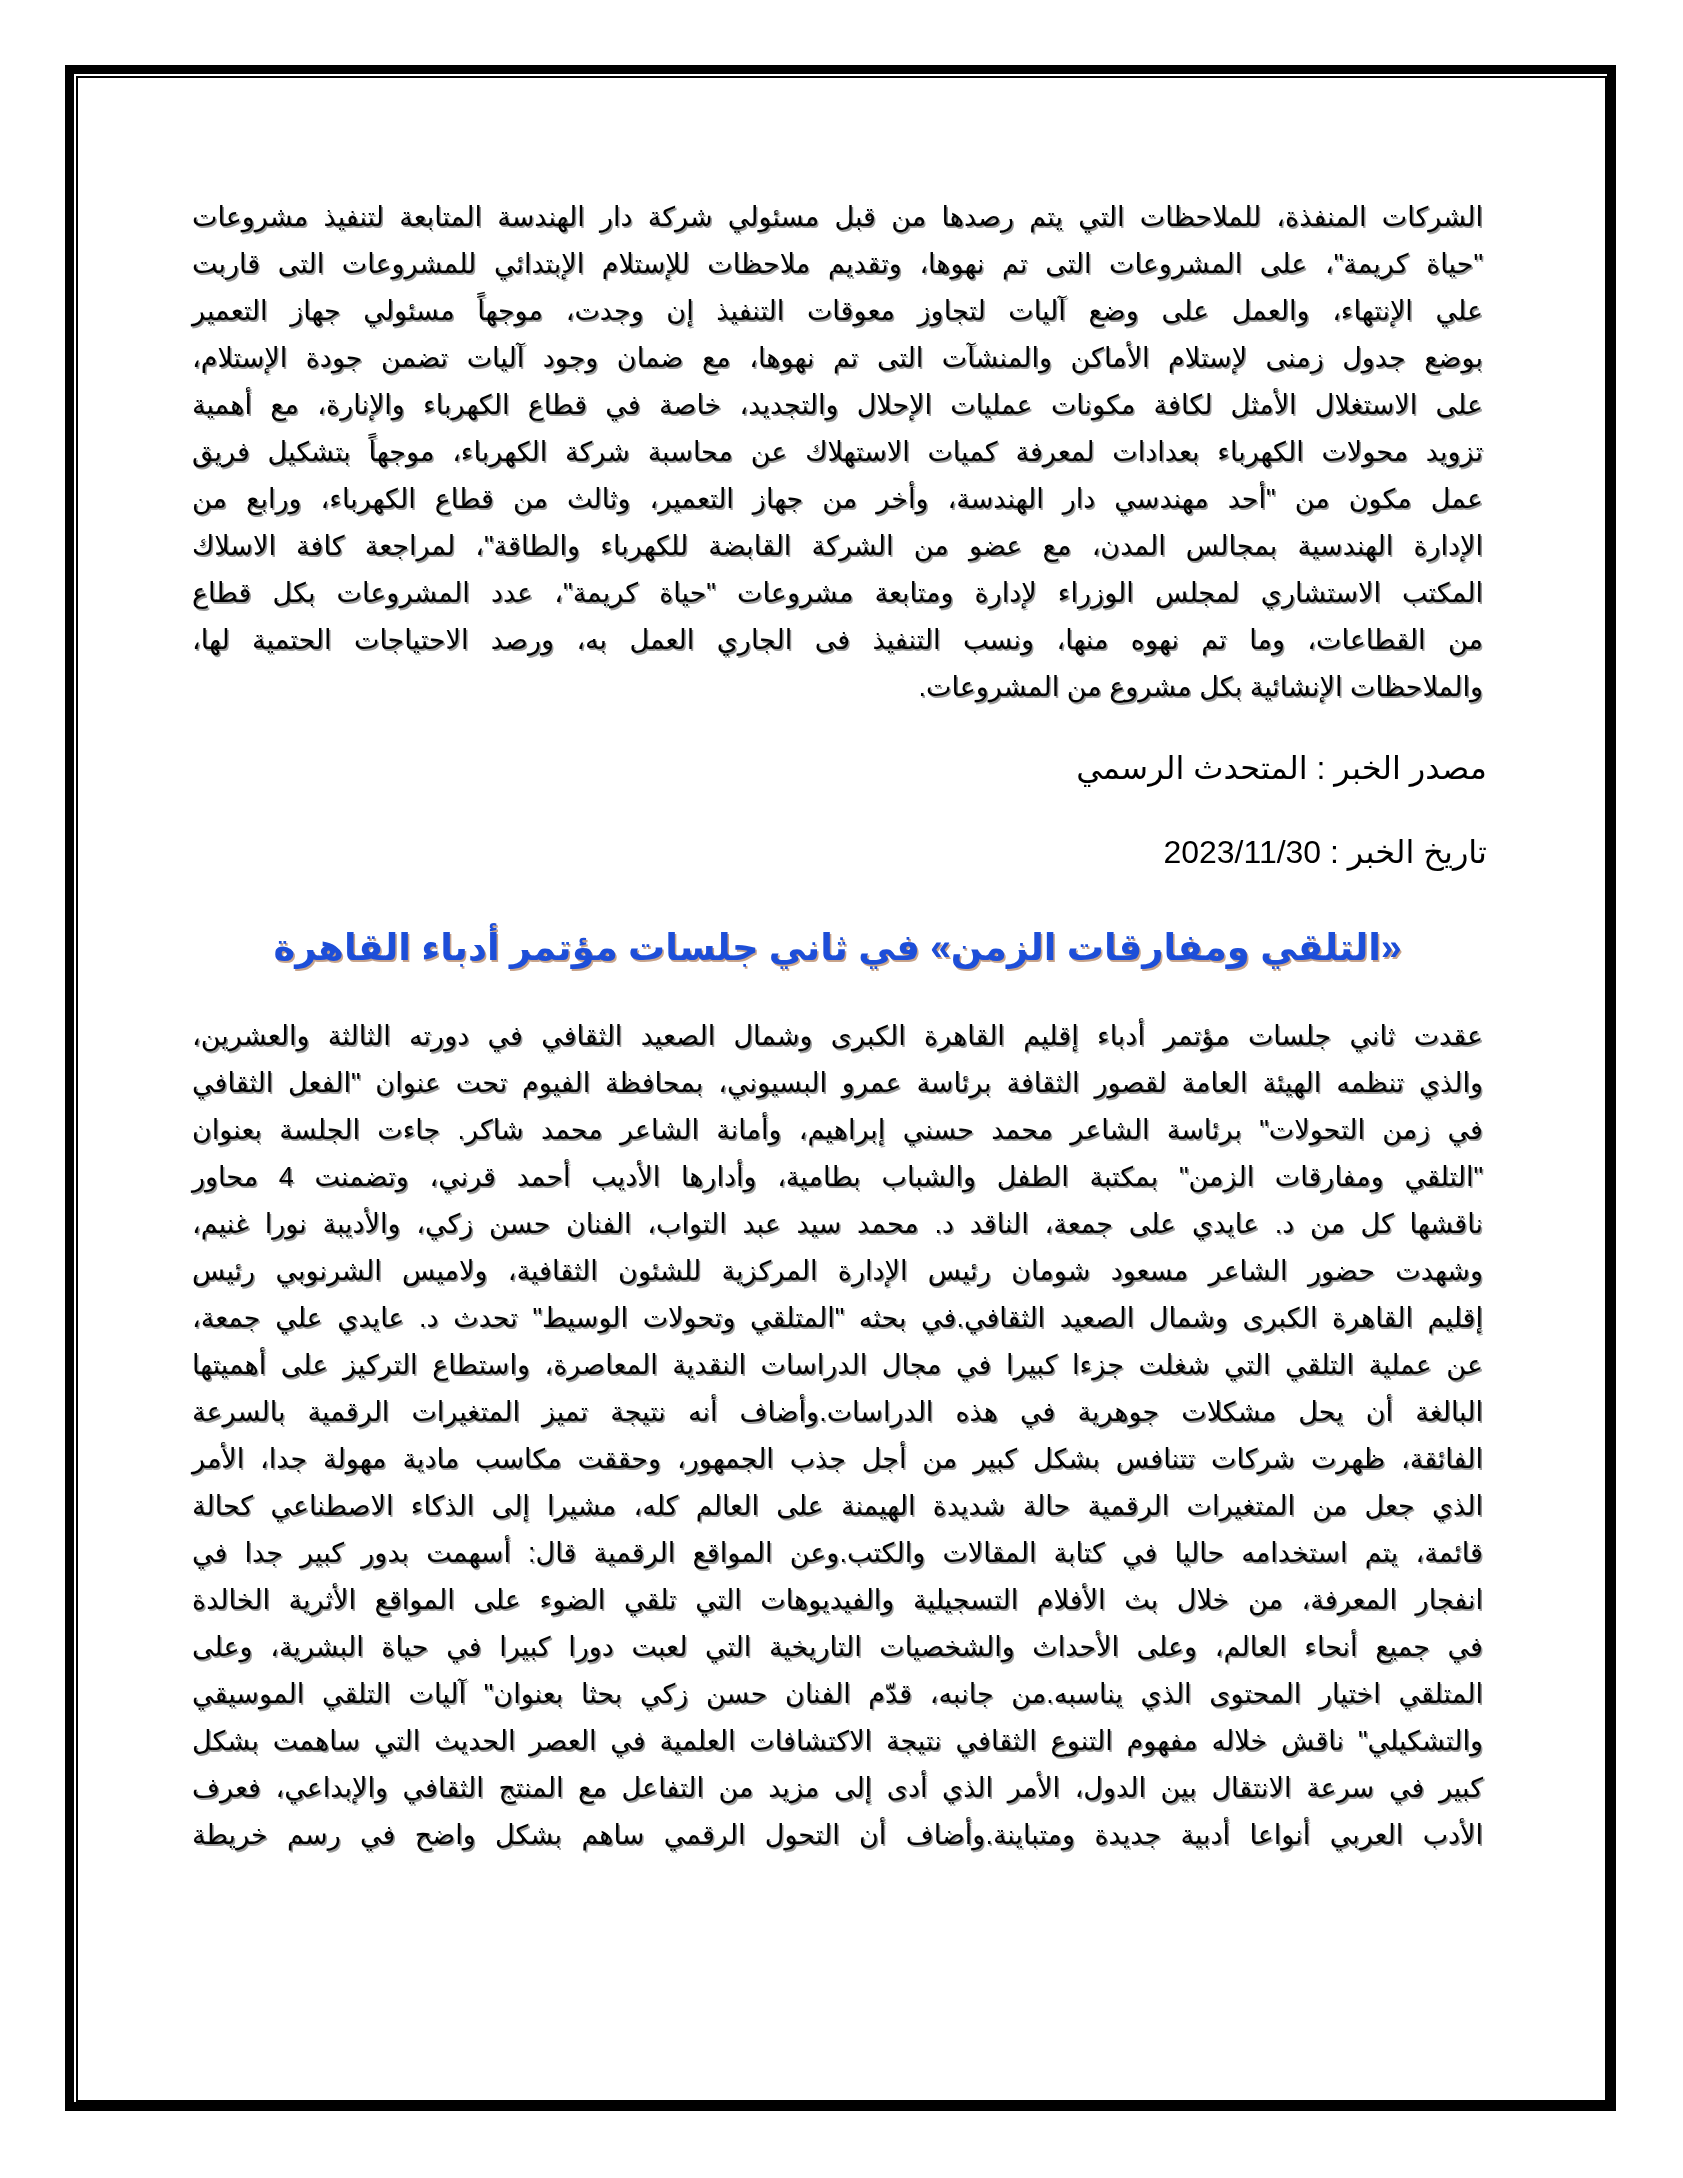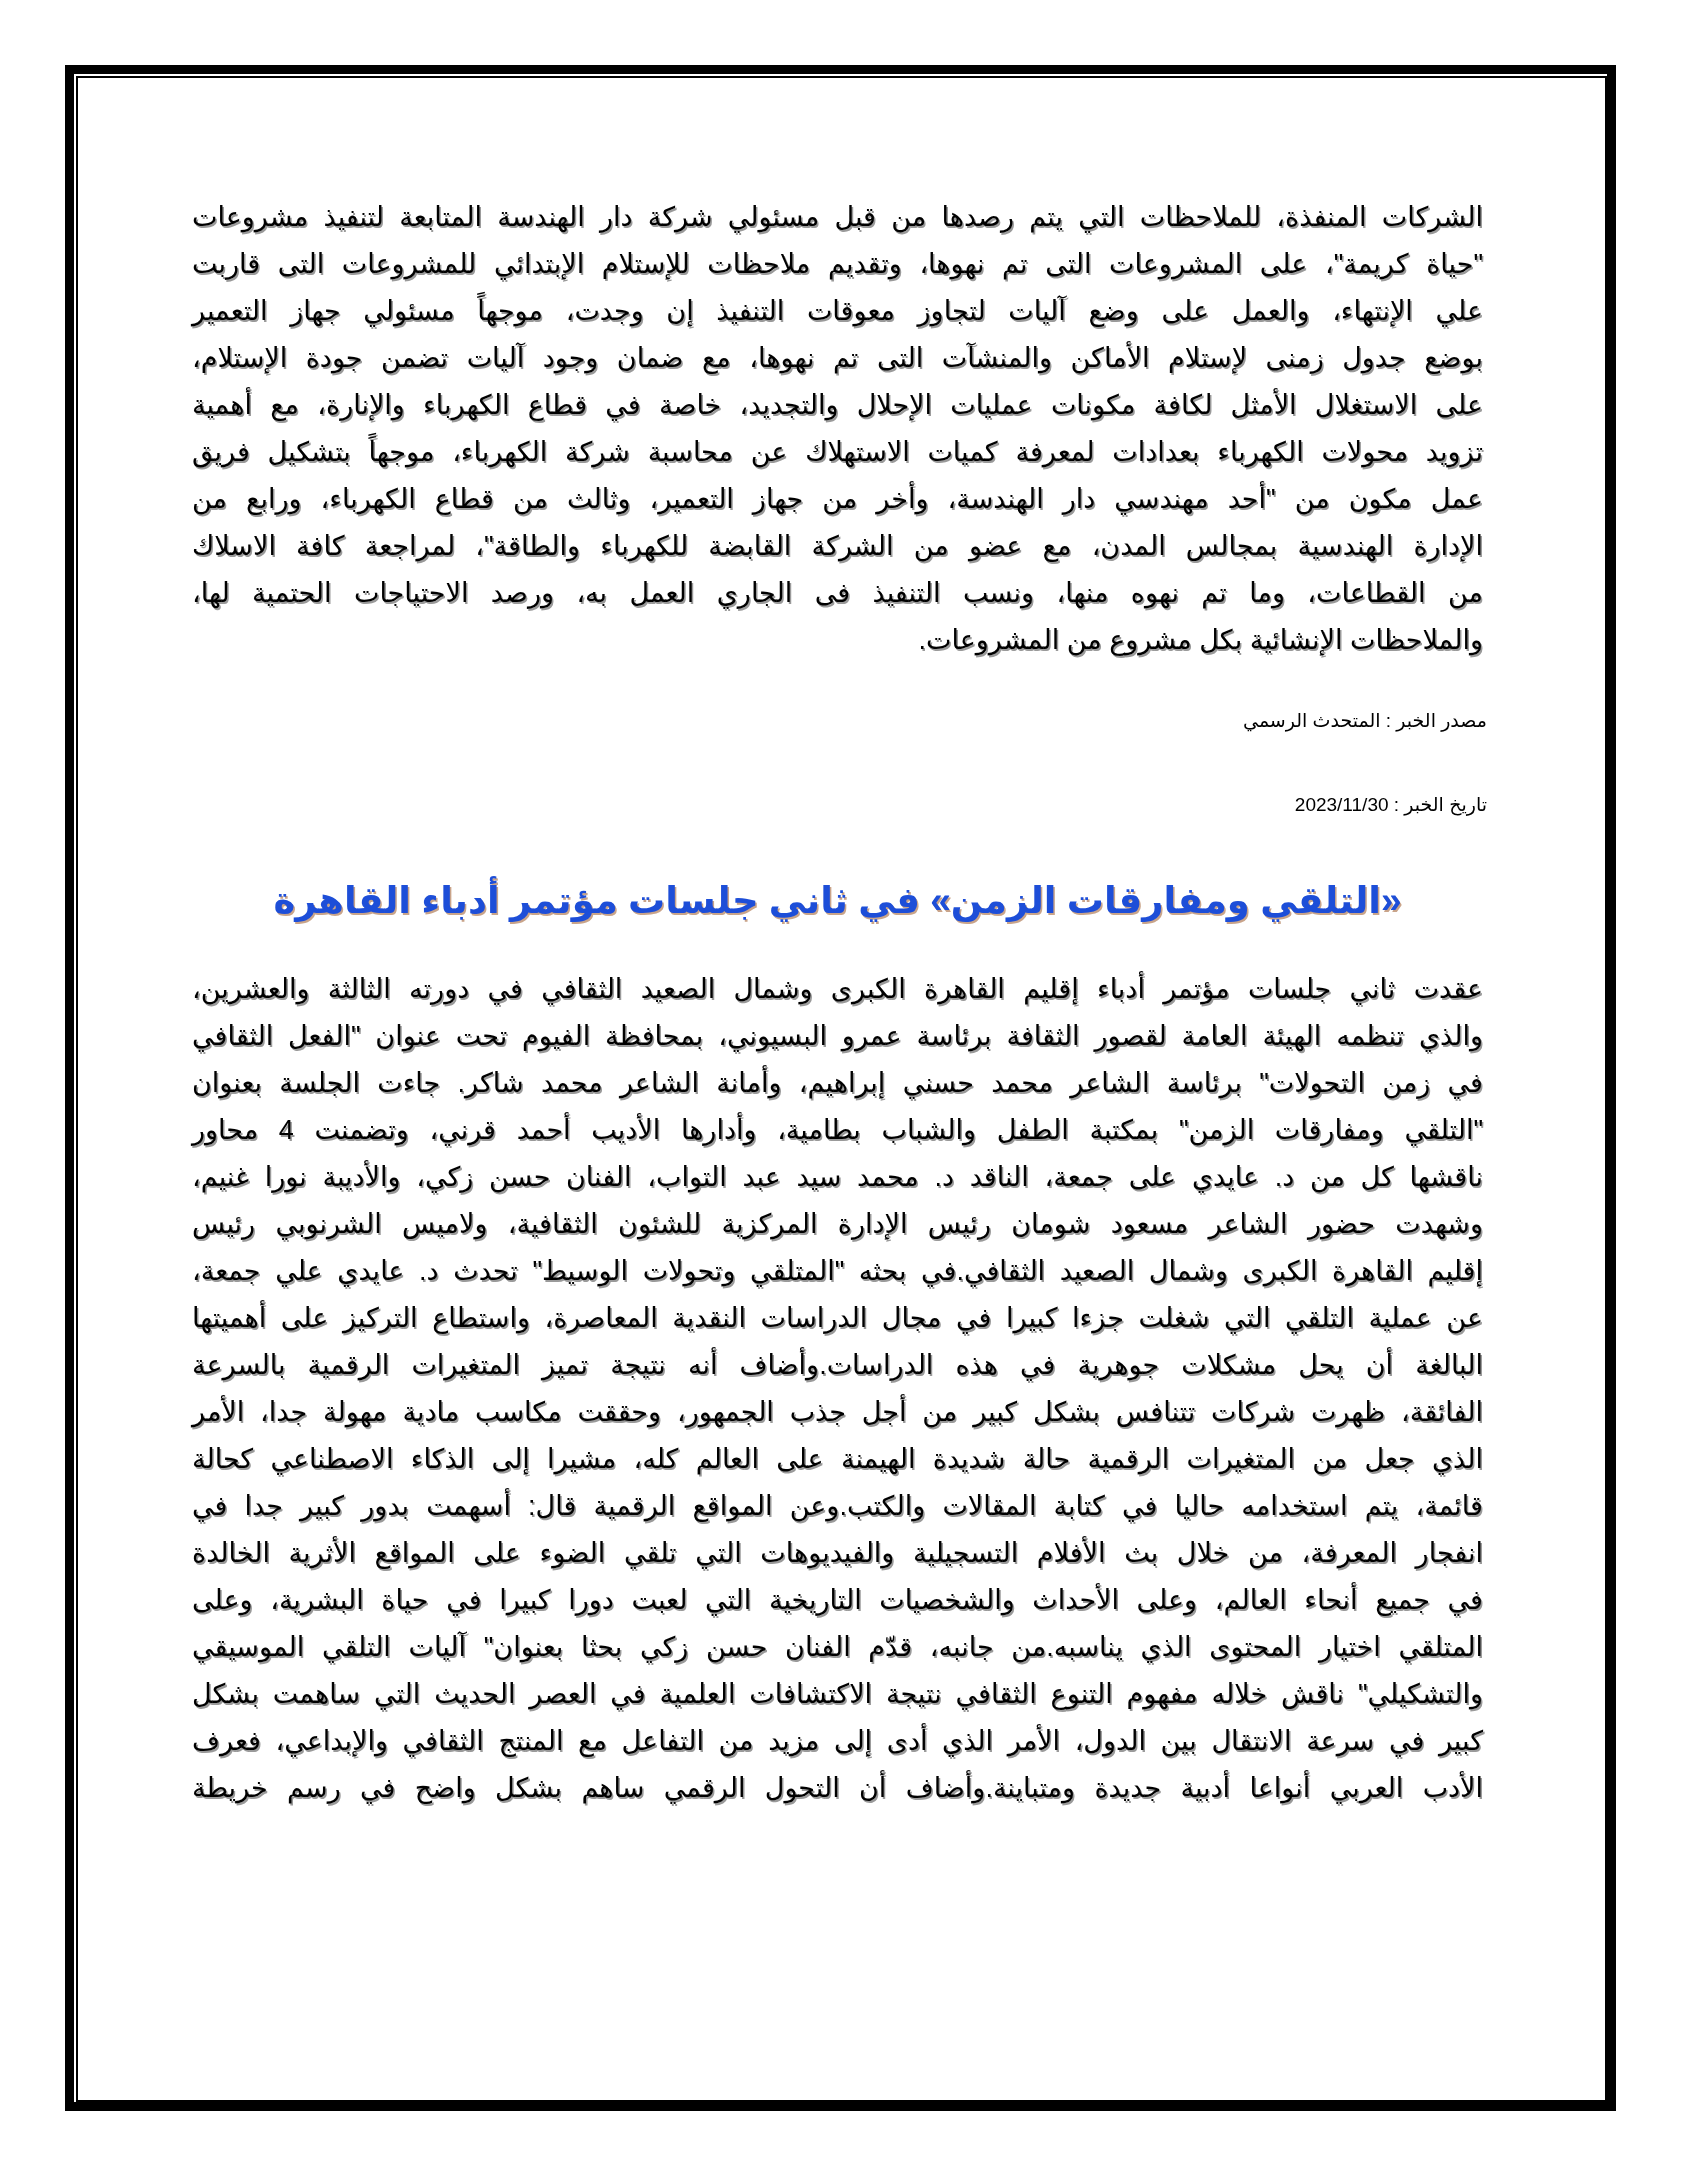--- a/index.html
+++ b/index.html
@@ -53,21 +53,21 @@
     display: block;
     text-align: justify;
     text-align-last: justify;
     white-space: nowrap;
   }
   .para .line.last {
     text-align-last: right;
   }
   .meta-line {
     margin: 0;
-    font-size: 19px;
+    font-size: 32px;
     line-height: 40px;
     text-align: right;
   }
   .source-line { margin-top: 37px; }
   .date-line { margin-top: 44px; }
   .news-title {
     margin: 44px 0 0 0;
     text-align: center;
     font-size: 37px;
     font-weight: bold;
@@ -87,20 +87,21 @@
 
   <p class="para first">
     <span class="line">الشركات المنفذة، للملاحظات التي يتم رصدها من قبل مسئولي شركة دار الهندسة المتابعة لتنفيذ مشروعات</span>
     <span class="line">"حياة كريمة"، على المشروعات التى تم نهوها، وتقديم ملاحظات للإستلام الإبتدائي للمشروعات التى قاربت</span>
     <span class="line">علي الإنتهاء، والعمل على وضع آليات لتجاوز معوقات التنفيذ إن وجدت، موجهاً مسئولي جهاز التعمير</span>
     <span class="line">بوضع جدول زمنى لإستلام الأماكن والمنشآت التى تم نهوها، مع ضمان وجود آليات تضمن جودة الإستلام،</span>
     <span class="line">على الاستغلال الأمثل لكافة مكونات عمليات الإحلال والتجديد، خاصة في قطاع الكهرباء والإنارة، مع أهمية</span>
     <span class="line">تزويد محولات الكهرباء بعدادات لمعرفة كميات الاستهلاك عن محاسبة شركة الكهرباء، موجهاً بتشكيل فريق</span>
     <span class="line">عمل مكون من "أحد مهندسي دار الهندسة، وأخر من جهاز التعمير، وثالث من قطاع الكهرباء، ورابع من</span>
     <span class="line">الإدارة الهندسية بمجالس المدن، مع عضو من الشركة القابضة للكهرباء والطاقة"، لمراجعة كافة الاسلاك</span>
+    <span class="line">المكتب الاستشاري لمجلس الوزراء لإدارة ومتابعة مشروعات "حياة كريمة"، عدد المشروعات بكل قطاع</span>
     <span class="line">من القطاعات، وما تم نهوه منها، ونسب التنفيذ فى الجاري العمل به، ورصد الاحتياجات الحتمية لها،</span>
     <span class="line last">والملاحظات الإنشائية بكل مشروع من المشروعات.</span>
   </p>
 
   <p class="meta-line source-line">مصدر الخبر : المتحدث الرسمي</p>
   <p class="meta-line date-line">تاريخ الخبر : 2023/11/30</p>
 
   <h2 class="news-title">«التلقي ومفارقات الزمن» في ثاني جلسات مؤتمر أدباء القاهرة</h2>
 
   <p class="para second">

